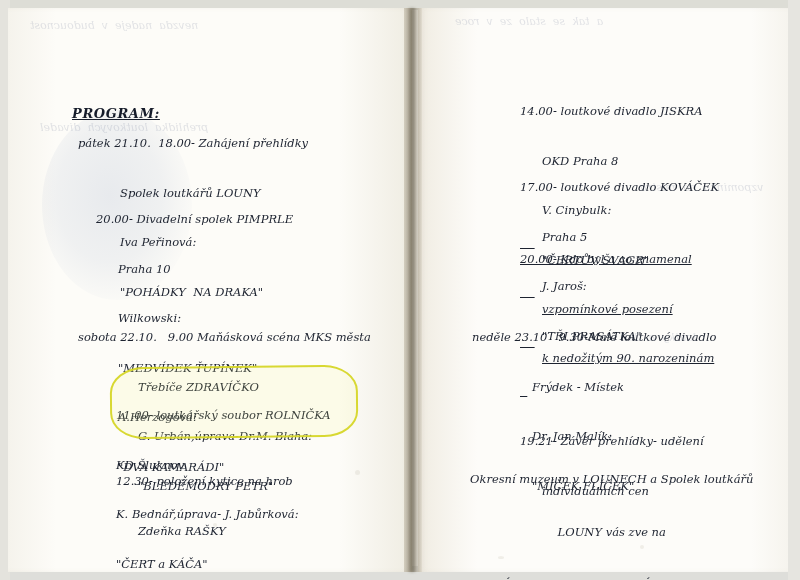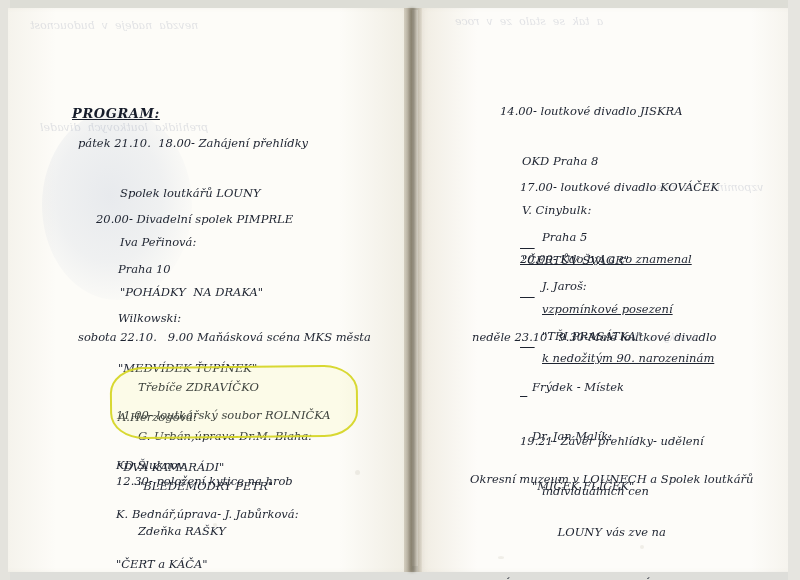--- a/index.html
+++ b/index.html
@@ -146,21 +146,21 @@
     text-decoration: underline;
     margin-top: 40px;
   }
 
   .blk-patek   { left: 78px;  top: 102px; }
   .blk-2000    { left: 96px;  top: 178px; }
   .blk-sobota  { left: 78px;  top: 296px; }
   .blk-1100    { left: 116px; top: 374px; }
   .blk-1230    { left: 116px; top: 440px; }
 
-  .blk-1400    { left: 500px; top: 70px;  }
+  .blk-1400    { left: 520px; top: 70px;  }
   .blk-1700    { left: 520px; top: 146px; }
   .blk-2000r   { left: 520px; top: 218px; text-decoration: underline; }
   .blk-nedele  { left: 472px; top: 296px; }
   .blk-1130    { left: 520px; top: 400px; }
 
   .blk-museum  {
     left: 470px; top: 436px;
     text-align: center;
     line-height: 17.5px;
   }

